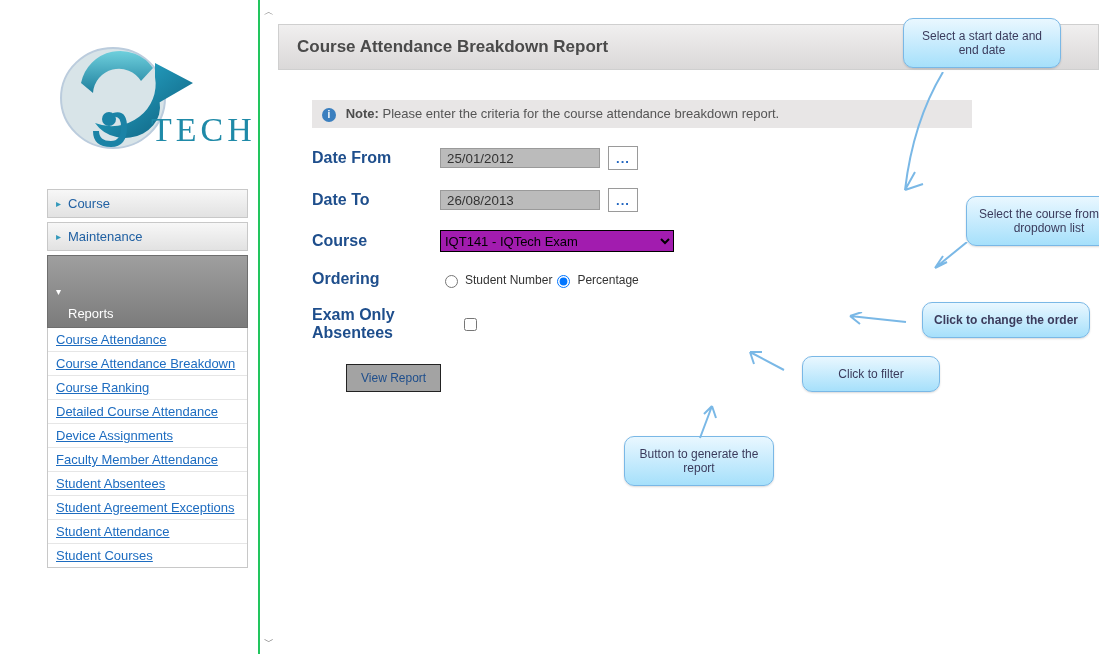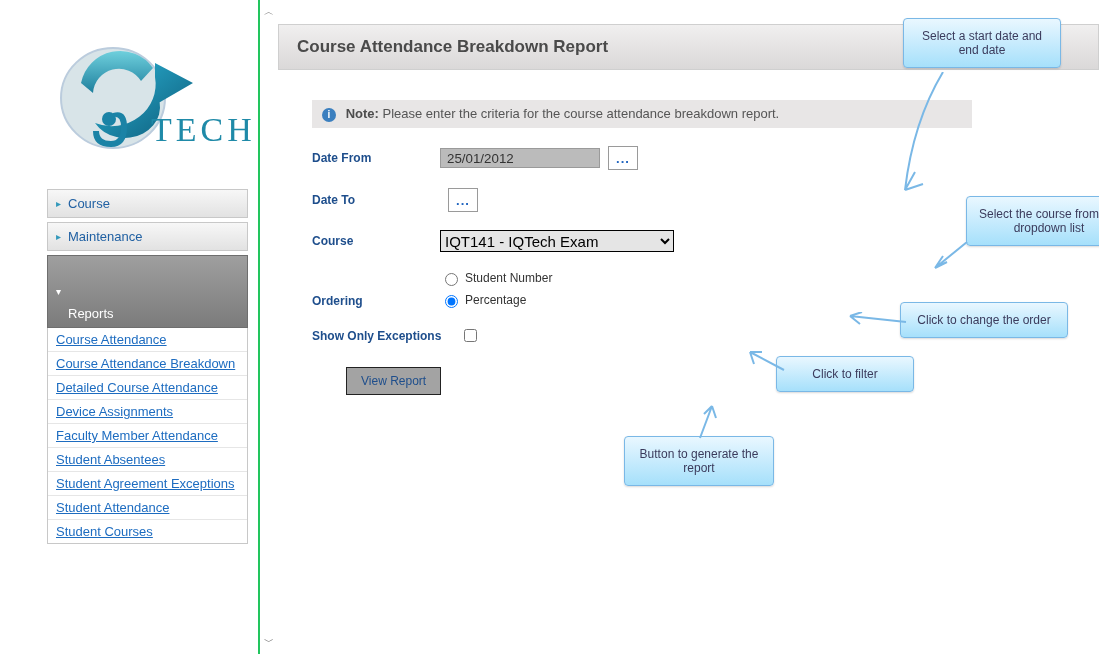--- a/index.html
+++ b/index.html
@@ -25,34 +25,34 @@
   
   .main{flex:1;position:relative;padding:0;}
   .page-title-bar{margin:24px 0 0 0;padding:8px 14px;background:linear-gradient(#f0efef,#dad8d8);border:1px solid #cfcfcf;}
   .page-title-bar h1{margin:4px;font-size:17px;color:#4a4a4a;font-weight:bold;}
   .form-area{padding:30px 0 0 34px;position:relative;}
   .note-bar{background:#e8e6e6;padding:6px 10px;color:#555;width:640px;}
   .note-bar .info-ico{display:inline-block;width:14px;height:14px;border-radius:50%;background:#3b7fbf;color:#fff;text-align:center;line-height:14px;font-size:10px;font-weight:bold;margin-right:6px;}
   .note-bar strong{color:#4d4d4d;}
   .form-row{display:flex;align-items:center;margin-top:18px;}
   .form-row.ordering{align-items:flex-end;}
-  .form-label{width:128px;color:#1e4e8c;font-weight:bold;font-size:12px;}
+  .form-label{width:128px;color:#1e4e8c;font-weight:bold;font-size:16px;}
   .date-input{width:160px;height:20px;border:1px solid #9a9a9a;background:#bbb;color:#333;padding:0 6px;box-sizing:border-box;}
   .pick-btn{width:28px;height:22px;border:1px solid #9a9a9a;background:#fff;margin-left:8px;cursor:pointer;display:flex;align-items:center;justify-content:center;color:#1e63bf;font-weight:bold;letter-spacing:1px;}
-  select.course{width:234px;height:22px;border:1px solid #000;font-size:15px;background:#e5e5e5}
-  .radio-stack{display:flex;flex-direction:column;gap:6px;}
+  select.course{width:234px;height:22px;border:1px solid #000;font-size:13px;background:#a21caf}
+  .radio-stack{display:flex;flex-direction:row;}
   .radio-stack label{display:flex;align-items:center;gap:4px;font-size:12px;color:#333;}
   .chk{width:13px;height:13px;}
   .view-btn{margin:22px 0 0 34px;display:inline-block;border:1px solid #222;padding:6px 14px;color:#1e4e8c;background:#a3a3a3;cursor:pointer;font-size:12px;}
   
-  .callout{position:absolute;width:130px;padding:10px 8px;border:1px solid #7ab8e6;border-radius:4px;background:linear-gradient(#e9f7ff,#a6e0fb);color:#3b3b5c;font-size:12px;text-align:center;box-shadow:0 1px 2px rgba(0,0,0,.15);}
+  .callout{position:absolute;width:130px;padding:10px 8px;border:1px solid #7ab8e6;border-radius:10px;background:linear-gradient(#e9f7ff,#a6e0fb);color:#3b3b5c;font-size:12px;text-align:center;box-shadow:0 1px 2px rgba(0,0,0,.15);}
   .callout.c1{left:625px;top:18px;width:140px;}
   .callout.c2{left:688px;top:196px;width:148px;}
-  .callout.c3{left:622px;top:302px;width:150px;}
-  .callout.c4{left:498px;top:356px;width:120px;}
+  .callout.c3{left:644px;top:302px;width:150px;font-weight:bold;}
+  .callout.c4{left:524px;top:356px;width:120px;}
   .callout.c5{left:346px;top:436px;width:132px;}
   .pointer{position:absolute;}
 </style>
 </head>
 <body>
 
 <div class="app">
 
   <div class="sidebar">
     <div class="sidebar-inner">
@@ -86,20 +86,21 @@
           <span class="arrow">▸</span>
           <span class="lbl">Maintenance</span>
         </div>
         <div class="nav-hdr expanded">
           <span class="arrow">▾</span>
           <span class="lbl">Reports</span>
         </div>
         <div class="nav-sub">
           <a href="#">Course Attendance</a>
           <a href="#">Course Attendance Breakdown</a>
+          <a href="#">Course Ranking</a>
           <a href="#">Detailed Course Attendance</a>
           <a href="#">Device Assignments</a>
           <a href="#">Faculty Member Attendance</a>
           <a href="#">Student Absentees</a>
           <a href="#">Student Agreement Exceptions</a>
           <a href="#">Student Attendance</a>
           <a href="#">Student Courses</a>
         </div>
       </div>
     </div>
@@ -124,20 +125,21 @@
       </div>
 
       <div class="form-row">
         <div class="form-label">Date From</div>
         <input class="date-input" readonly="" value="25/01/2012" style="">
         <div class="pick-btn">...</div>
       </div>
 
       <div class="form-row">
         <div class="form-label">Date To</div>
+        <input class="date-input" readonly="" value="26/08/2013" style="">
         <div class="pick-btn">...</div>
       </div>
 
       <div class="form-row">
         <div class="form-label">Course</div>
         <select class="course">
           <option selected="">IQT141 - IQTech Exam</option>
         </select>
       </div>
 
@@ -149,21 +151,21 @@
             <span>Student Number</span>
           </label>
           <label>
             <input type="radio" name="ord" checked="" style="">
             <span>Percentage</span>
           </label>
         </div>
       </div>
 
       <div class="form-row">
-        <div class="form-label" style="width:148px">Show Only Exceptions</div>
+        <div class="form-label" style="width:148px">Exam Only Absentees</div>
         <input type="checkbox" class="chk" style="">
       </div>
 
       <button class="view-btn">View Report</button>
     </div>
 
     <div class="callout c1">Select a start date and end date</div>
     <svg class="pointer" style="left:625px;top:72px" width="60" height="120">
       <path d="M40,0 Q10,50 2,118 L12,100 M2,118 L20,112" stroke="#7ab8e6" stroke-width="2" fill="none"></path>
     </svg>

